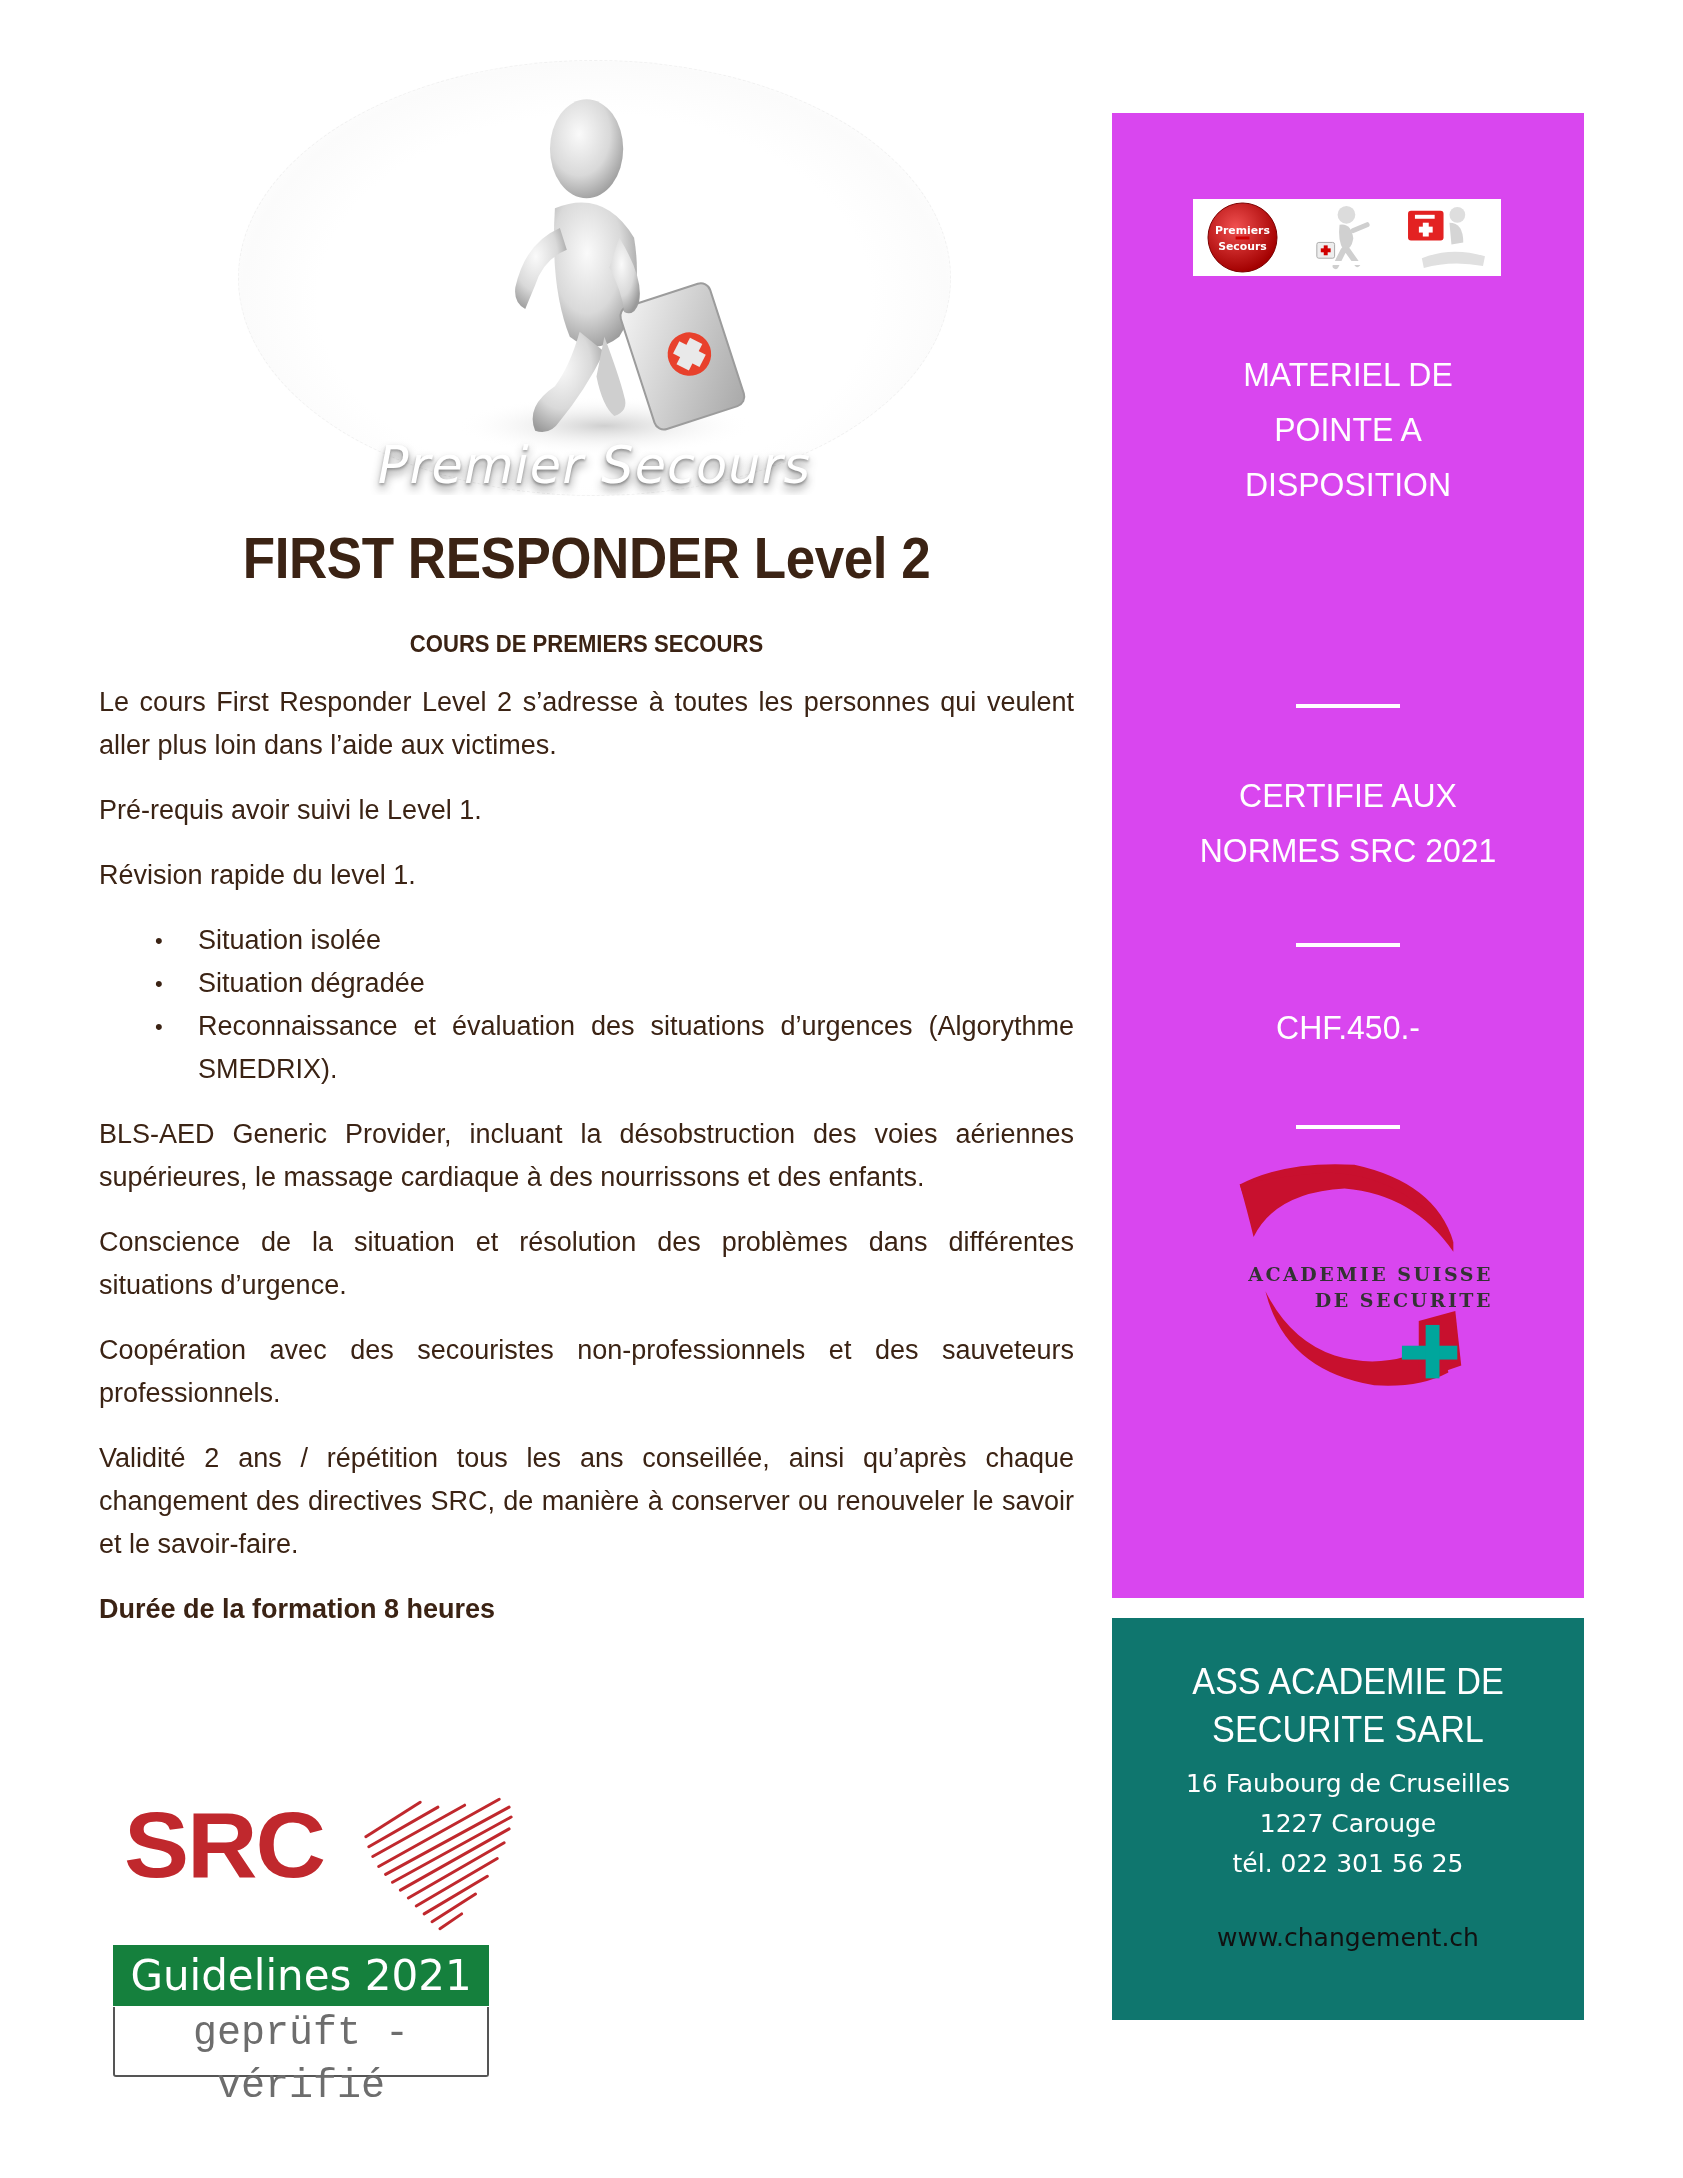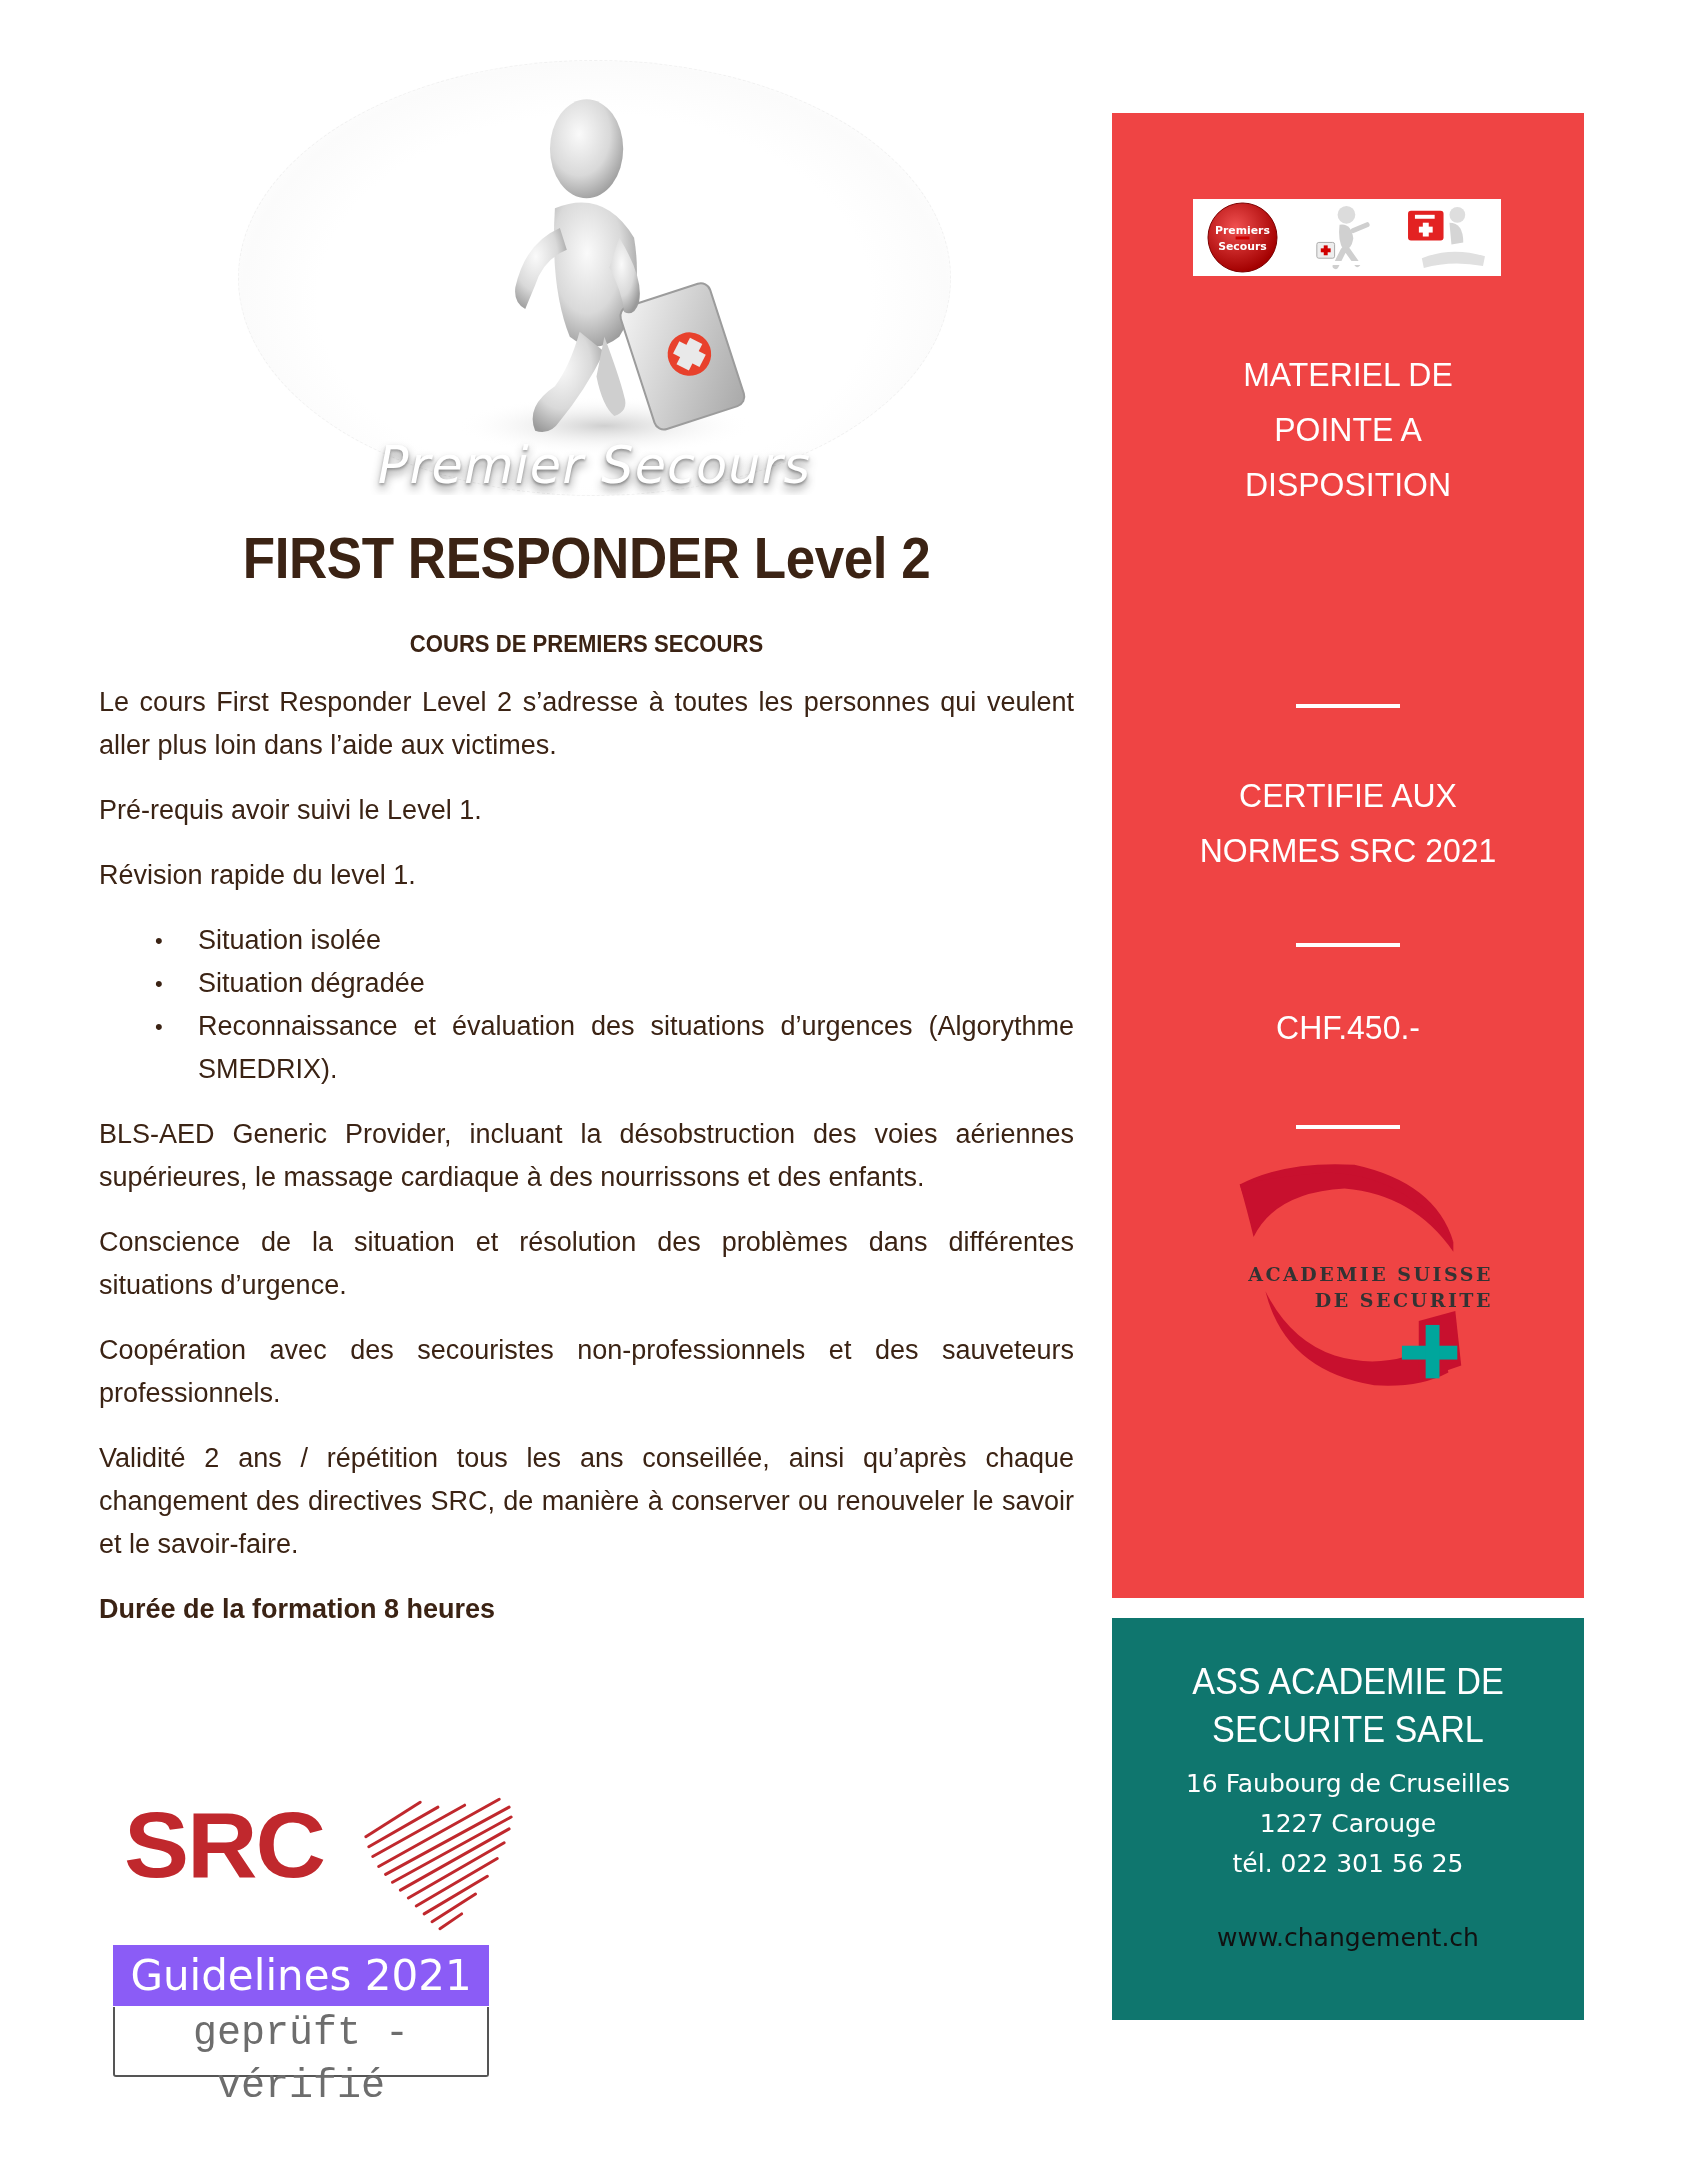--- a/index.html
+++ b/index.html
@@ -52,34 +52,34 @@
     .body-text .bold { font-weight: bold; }
 
     .src-logo { position: absolute; left: 99px; top: 1772px; width: 416px; height: 297px; }
     .src-word {
       position: absolute; left: 25px; top: 20px; font-size: 93px; font-weight: bold;
       color: #c0282d; letter-spacing: -2px; transform: scaleX(1.05); transform-origin: left;
     }
     .src-heart { position: absolute; left: 252px; top: 15px; width: 168px; height: 149px; }
     .guidelines-top {
       position: absolute; left: 14px; top: 173px; width: 376px; height: 61px;
-      background: #8b5cf6; color: #ffffff;
+      background: #15803d; color: #ffffff;
       font-family: "DejaVu Sans", sans-serif; font-size: 42px; line-height: 61px; text-align: center;
     }
     .guidelines-bottom {
       position: absolute; left: 14px; top: 235px; width: 376px; height: 70px;
       border: 2px solid #555555; border-top: none; border-radius: 0 0 3px 3px;
       background: #ffffff; color: #6d6d6d;
       font-family: Liberation Mono, monospace; font-size: 40px; line-height: 53px; text-align: center;
     }
 
     
     .teal-panel {
       position: absolute; left: 1112px; top: 113px; width: 472px; height: 1485px;
-      background: #ef4444;
+      background: #d946ef;
     }
     .img-strip {
       position: absolute; left: 81px; top: 86px; width: 308px; height: 77px;
       background: #ffffff; display: flex; align-items: center; justify-content: space-around;
     }
     .divider {
       position: absolute; left: 50%; width: 104px; height: 4px; margin-left: -52px;
       background: #ffffff;
     }
     .panel-heading {

